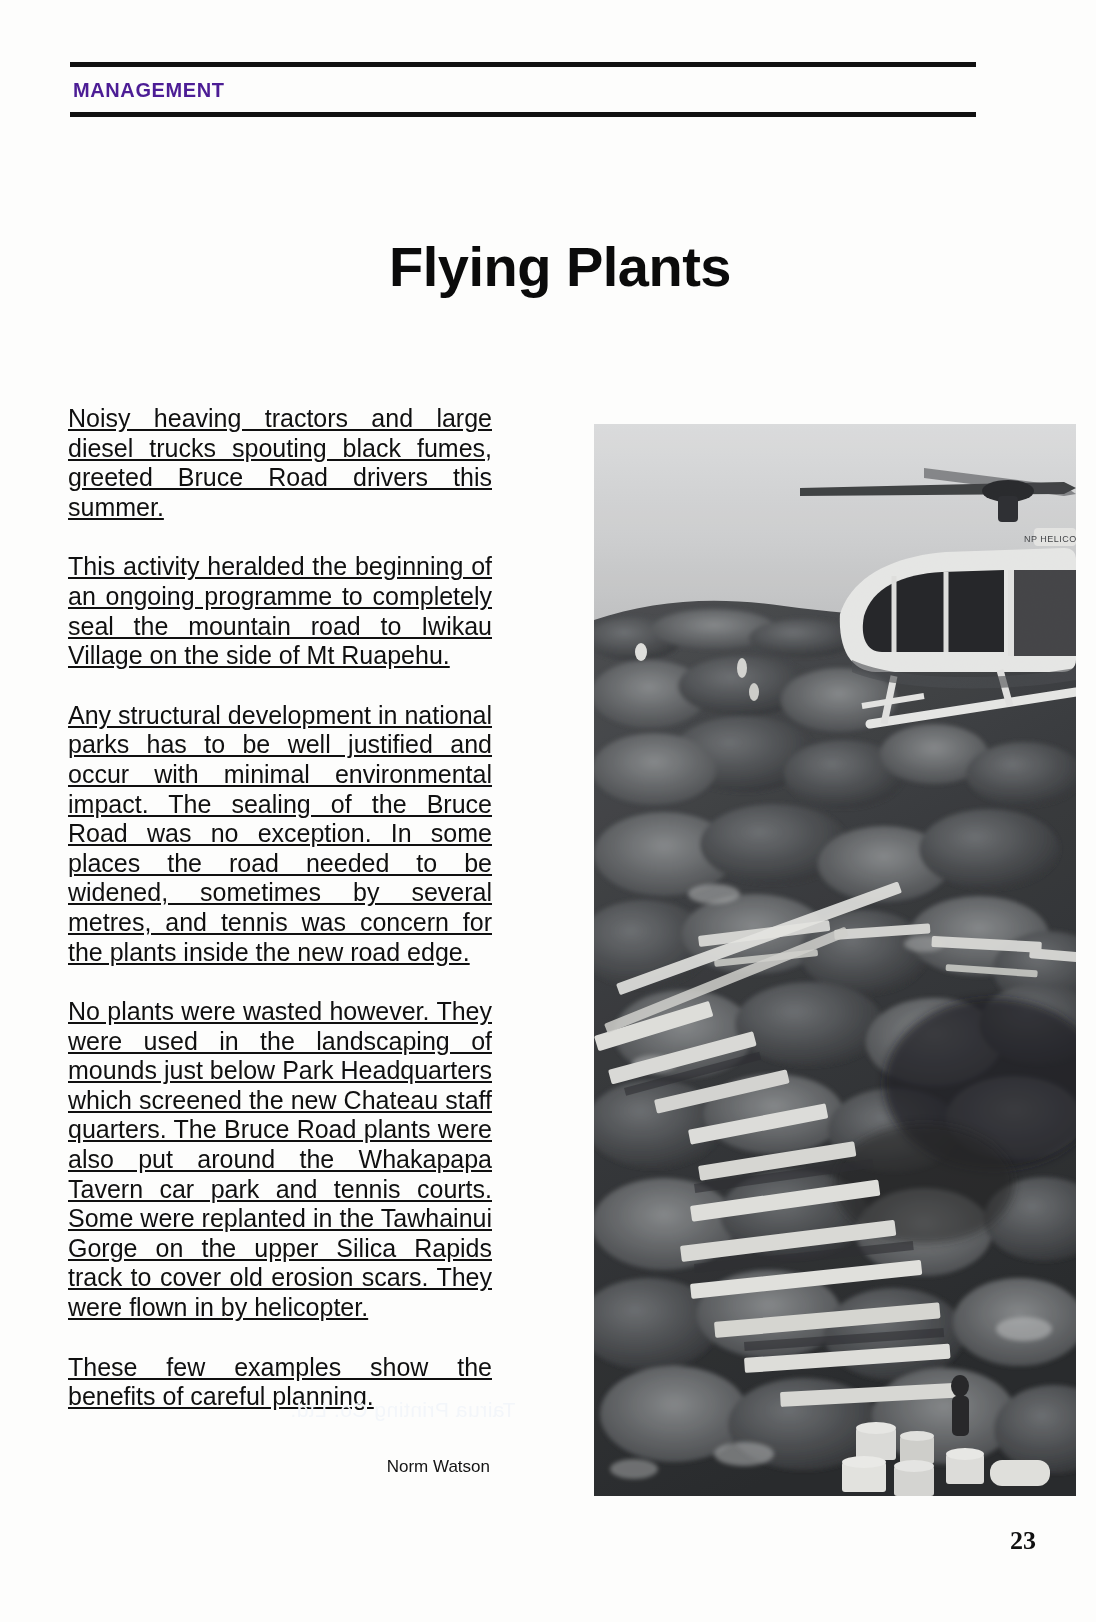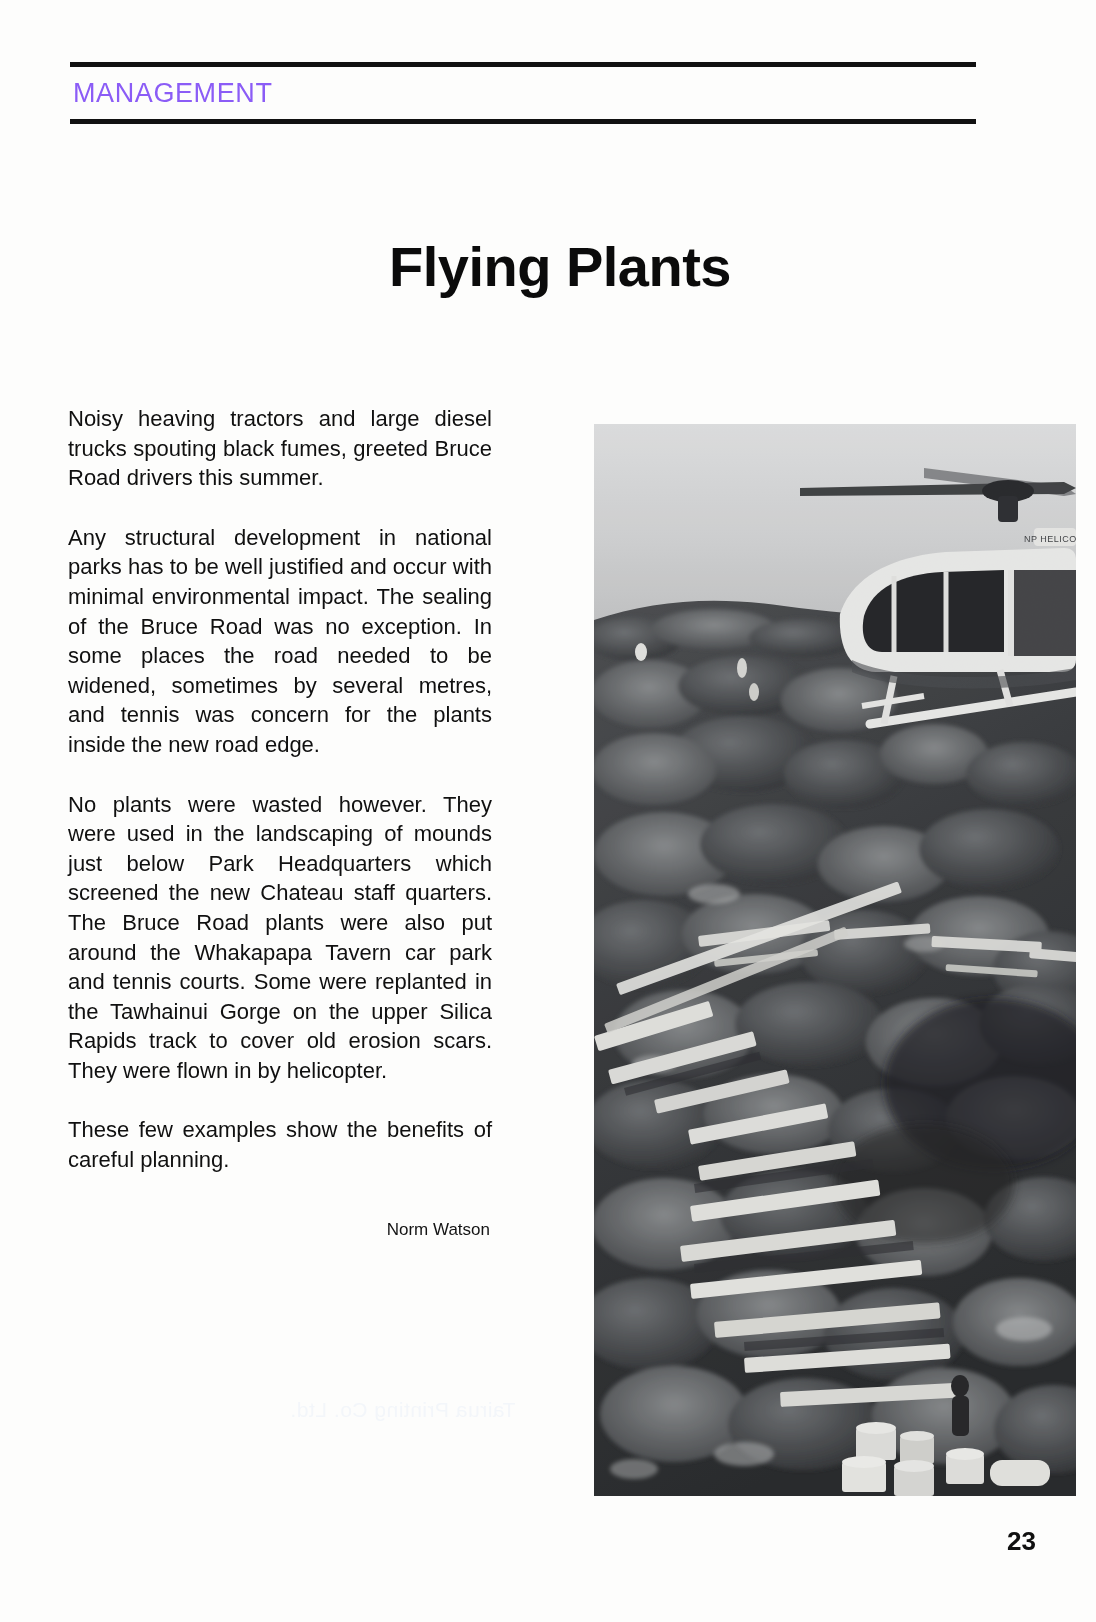--- a/index.html
+++ b/index.html
@@ -32,26 +32,26 @@
     height: 5px;
     background: #111111;
     width: 100%;
   }
   .rule-bottom {
     height: 5px;
     background: #111111;
     width: 100%;
   }
   .section-label {
-    font-size: 27px;
-    font-weight: normal;
+    font-size: 20px;
+    font-weight: bold;
     letter-spacing: 0.6px;
     line-height: 1;
     padding: 13px 0 12px 3px;
-    color: #8b5cf6;
+    color: #4c1d95;
   }
 
   
   .article-title {
     position: absolute;
     top: 196px;
     left: 0;
     width: 1096px;
     text-align: center;
     font-size: 56px;
@@ -64,26 +64,27 @@
 
   
   .text-column {
     position: absolute;
     left: 68px;
     top: 404px;
     width: 424px;
   }
   .text-column p {
     margin: 0 0 30px 0;
-    font-size: 22px;
+    font-size: 25px;
     line-height: 29.6px;
     text-align: justify;
     color: #101010;
     -webkit-hyphens: none;
     hyphens: none;
+    text-decoration: underline;
   }
   .text-column p:last-of-type {
     margin-bottom: 17px;
   }
   .byline {
     margin-top: 42px;
     text-align: right;
     font-size: 17px;
     line-height: 26px;
     color: #141414;
@@ -107,20 +108,21 @@
   }
 
   
   .page-number {
     position: absolute;
     right: 60px;
     top: 1526px;
     font-size: 26px;
     font-weight: bold;
     color: #101010;
+    font-family: Liberation Serif, serif;
   }
 
   
   .ghost {
     position: absolute;
     left: 290px;
     top: 1398px;
     font-size: 21px;
     color: #f3f6fa;
     transform: scaleX(-1);
@@ -137,20 +139,21 @@
   <div class="section-head">
     <div class="rule-top"></div>
     <div class="section-label">MANAGEMENT</div>
     <div class="rule-bottom"></div>
   </div>
 
   <h1 class="article-title">Flying Plants</h1>
 
   <div class="text-column">
     <p>Noisy heaving tractors and large diesel trucks spouting black fumes, greeted Bruce Road drivers this summer.</p>
+    <p>This activity heralded the beginning of an ongoing programme to completely seal the mountain road to Iwikau Village on the side of Mt Ruapehu.</p>
     <p>Any structural development in national parks has to be well justified and occur with minimal environmental impact.  The sealing of the Bruce Road was no exception.  In some places the road needed to be widened, sometimes by several metres, and tennis was concern for the plants inside the new road edge.</p>
     <p>No plants were wasted however.  They were used in the landscaping of mounds just below Park Headquarters which screened the new Chateau staff quarters.  The Bruce Road plants were also put around the Whakapapa Tavern car park and tennis courts.  Some were replanted in the Tawhainui Gorge on the upper Silica Rapids track to cover old erosion scars.  They were flown in by helicopter.</p>
     <p>These few examples show the benefits of careful planning.</p>
     <div class="byline">Norm Watson</div>
   </div>
 
   <div class="ghost">Tairua Printing Co. Ltd.</div>
 
   <figure class="photo-frame">
     <svg viewBox="0 0 482 1072" preserveAspectRatio="none">

